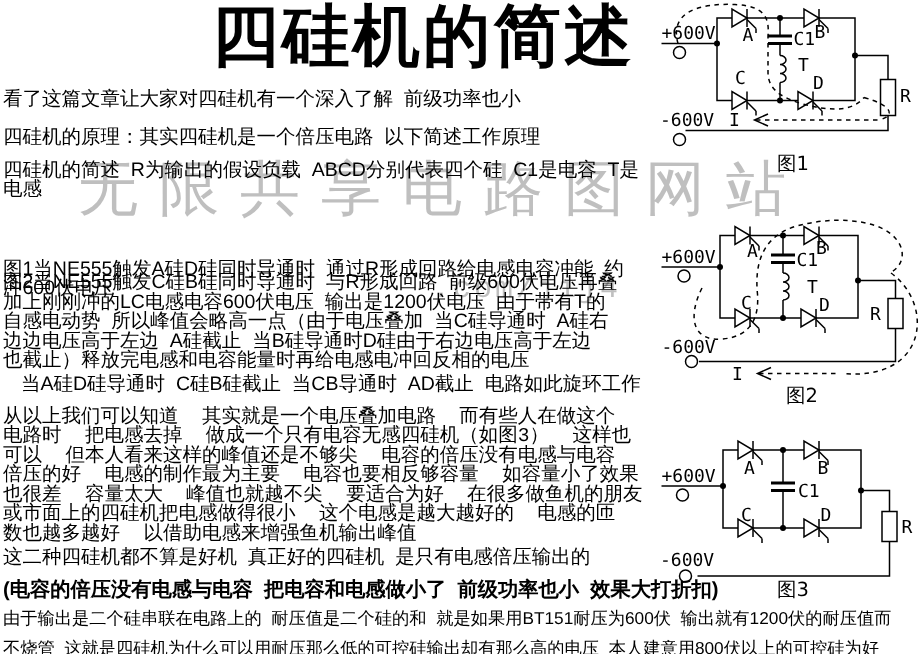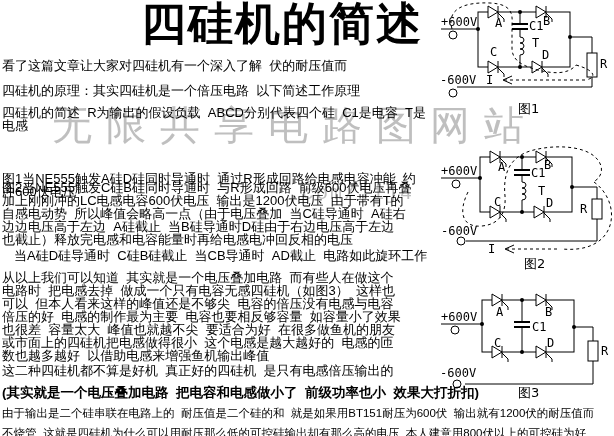--- a/index.html
+++ b/index.html
@@ -52,41 +52,41 @@
 </head>
 <body>
 
 <div class="wm wm1">无限共享电路图网站</div>
 <div class="wm wm2">.com/jij4</div>
 
 <div class="content">
 
   <div class="title">四硅机的简述</div>
 
-  <div class="para" style="left:2px;top:59px;">看了这篇文章让大家对四硅机有一个深入了解  伏的耐压值而</div>
+  <div class="para" style="left:2px;top:59px;">看了这篇文章让大家对四硅机有一个深入了解  前级功率也小</div>
   <div class="para" style="left:2px;top:84px;">四硅机的原理：其实四硅机是一个倍压电路  以下简述工作原理</div>
   <div class="para" style="left:2px;top:106px;">四硅机的简述  R为输出的假设负载  ABCD分别代表四个硅  C1是电容  T是
 电感</div>
   <div class="para" style="left:2px;top:143px;margin-top:29px;">图1当NE555触发A硅D硅同时导通时  通过R形成回路给电感电容冲能  约
 冲600伏电压</div>
   <div class="para" style="left:2px;top:181px;">图2当NE555触发C硅B硅同时导通时  与R形成回路  前级600伏电压再叠
 加上刚刚冲的LC电感电容600伏电压  输出是1200伏电压  由于带有T的
 自感电动势  所以峰值会略高一点（由于电压叠加  当C硅导通时  A硅右
 边边电压高于左边  A硅截止  当B硅导通时D硅由于右边电压高于左边
 也截止）释放完电感和电容能量时再给电感电冲回反相的电压</div>
   <div class="para" style="left:14px;top:249px;">当A硅D硅导通时  C硅B硅截止  当CB导通时  AD截止  电路如此旋环工作</div>
-  <div class="para" style="left:2px;top:271px;">从以上我们可以知道  其实就是一个电压叠加电路  而有些人在做这个
+  <div class="para" style="left:2px;top:271px;font-family:Liberation Mono, monospace;">从以上我们可以知道  其实就是一个电压叠加电路  而有些人在做这个
 电路时  把电感去掉  做成一个只有电容无感四硅机（如图3）  这样也
 可以  但本人看来这样的峰值还是不够尖  电容的倍压没有电感与电容
 倍压的好  电感的制作最为主要  电容也要相反够容量  如容量小了效果
 也很差  容量太大  峰值也就越不尖  要适合为好  在很多做鱼机的朋友
 或市面上的四硅机把电感做得很小  这个电感是越大越好的  电感的匝
 数也越多越好  以借助电感来增强鱼机输出峰值</div>
   <div class="para" style="left:2px;top:364px;">这二种四硅机都不算是好机  真正好的四硅机  是只有电感倍压输出的</div>
-  <div class="para bold" style="left:2px;top:386px;">(其实就是一个电压叠加电路  把电容和电感做小了  前级功率也小  效果大打折扣)</div>
+  <div class="para bold" style="left:2px;top:386px;">(电容的倍压没有电感与电容  把电容和电感做小了  前级功率也小  效果大打折扣)</div>
   <div class="para small" style="left:2px;top:403px;width:612px;">由于输出是二个硅串联在电路上的  耐压值是二个硅的和  就是如果用BT151耐压为600伏  输出就有1200伏的耐压值而
 不烧管  这就是四硅机为什么可以用耐压那么低的可控硅输出却有那么高的电压  本人建意用800伏以上的可控硅为好</div>
 
   <svg style="left:440px;top:0;z-index:1;" width="174" height="122" viewBox="440 0 174 122">
     <defs>
       <g id="thy" fill="#fff" stroke="#000" stroke-width="1">
         <path d="M0,-6 L0,6 L10,0 Z"></path>
         <line x1="10" y1="-6" x2="10" y2="6"></line>
         <line x1="10" y1="1" x2="16" y2="7"></line>
         <line x1="16" y1="7" x2="16" y2="10"></line>

